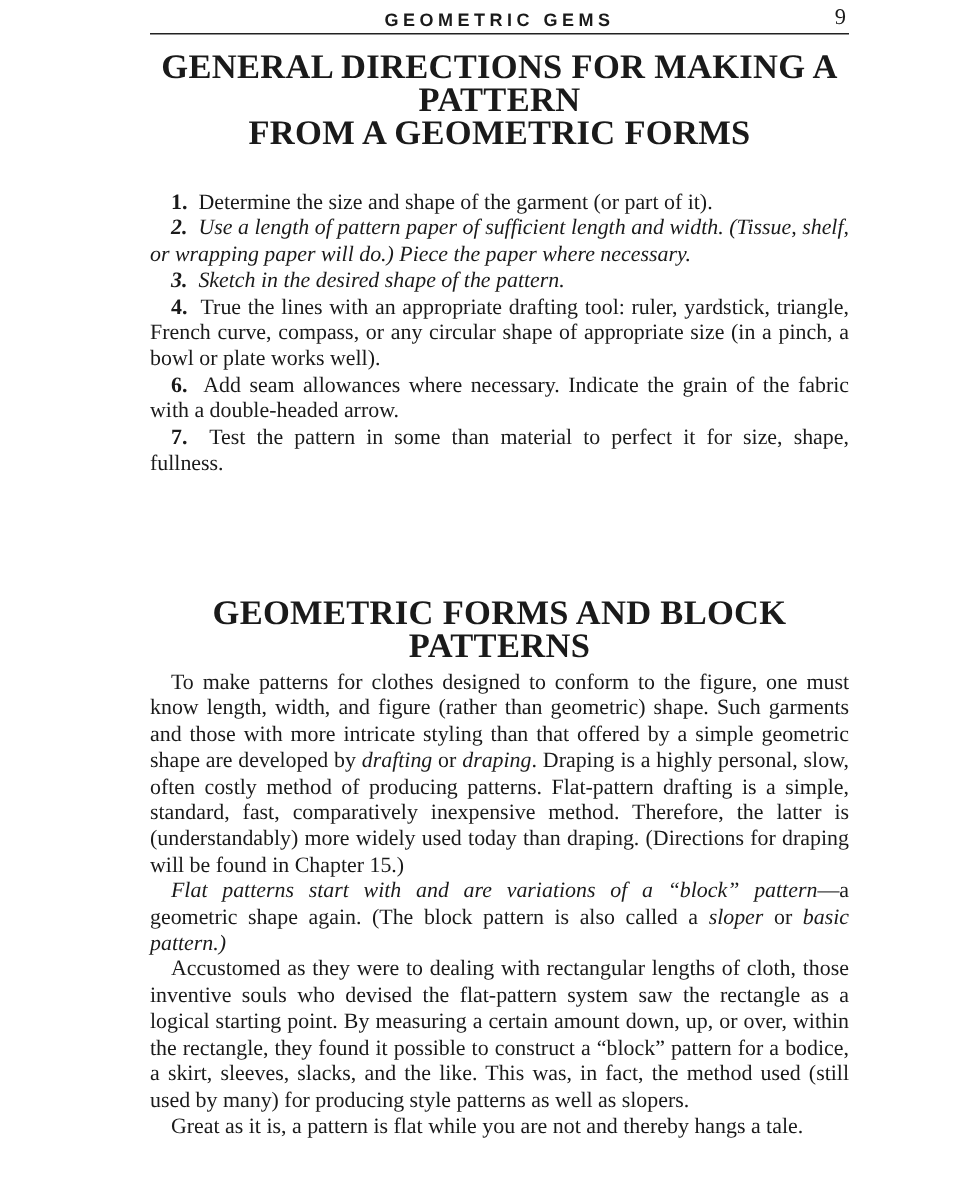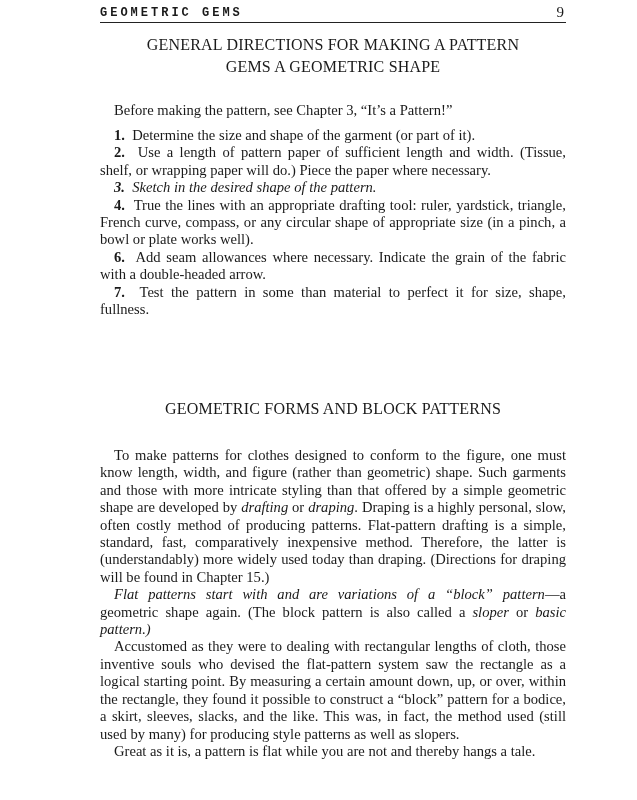--- a/index.html
+++ b/index.html
@@ -1,49 +1,46 @@
 <!DOCTYPE html>
 <html><head>
   <meta charset="utf-8">
   <style>
     html, body { margin: 0; padding: 0; background: #ffffff; }
     body { width: 637px; height: 800px; position: relative; overflow: hidden; color: #1a1a1a; font-family: "DejaVu Serif", "Liberation Serif", serif; }
     .page { position: absolute; left: 0; top: 0; width: 637px; height: 800px; }
     .running-head { position: absolute; left: 100px; top: 4px; width: 466px; height: 18px; border-bottom: 1.5px solid #222; }
-    .running-title { position: absolute; left: 0; right: 0; top: 2px; font-family: Liberation Mono, monospace; font-size: 12px; letter-spacing: 3px; font-weight: bold; }
+    .running-title { position: absolute; left: 0; right: 0; top: 2px; text-align: center; font-family: Liberation Sans, sans-serif; font-size: 12px; letter-spacing: 3px; font-weight: bold; }
     .page-number { position: absolute; right: 2px; top: 0px; font-family: "Liberation Serif", serif; font-size: 15px; }
-    .heading { position: absolute; left: 100px; width: 466px; text-align: center; font-family: "Liberation Serif", serif; font-weight: normal; font-size: 16px; line-height: 22px; letter-spacing: 0.2px; }
+    .heading { position: absolute; left: 100px; width: 466px; text-align: center; font-family: "Liberation Serif", serif; font-weight: bold; font-size: 23px; line-height: 22px; letter-spacing: 0.2px; }
     .body-text { position: absolute; left: 100px; width: 466px; font-family: "Liberation Serif", serif; font-size: 14.6px; line-height: 17.4px; text-align: justify; }
     .body-text p { margin: 0; text-indent: 14px; }
     .body-text p.item { margin: 0; }
     .num { font-weight: bold; }
     em { font-style: italic; }
   </style>
 </head>
 <body>
 
 <div class="page">
 
   <div class="running-head">
     <div class="running-title">GEOMETRIC GEMS</div>
     <div class="page-number">9</div>
   </div>
 
   <div class="heading" style="top:34px;">
     <div>GENERAL DIRECTIONS FOR MAKING A PATTERN</div>
-    <div>GEMS A GEOMETRIC SHAPE</div>
+    <div>FROM A GEOMETRIC FORMS</div>
   </div>
 
-  <div class="body-text" style="top:102px;">
-    <p>Before making the pattern, see Chapter 3, “It’s a Pattern!”</p>
-  </div>
 
   <div class="body-text" style="top:127px;">
     <p class="item" style="text-indent:14px;"><span class="num">1.</span>&nbsp; <span>Determine the size and shape of the garment (or part of it).</span></p>
-    <p class="item" style="text-indent:14px;"><span class="num">2.</span>&nbsp; <span>Use a length of pattern paper of sufficient length and width. (Tissue, shelf, or wrapping paper will do.) Piece the paper where necessary.</span></p>
+    <p class="item" style="text-indent:14px;font-style:italic;"><span class="num">2.</span>&nbsp; <span>Use a length of pattern paper of sufficient length and width. (Tissue, shelf, or wrapping paper will do.) Piece the paper where necessary.</span></p>
     <p class="item" style="text-indent:14px;font-style:italic;"><span class="num">3.</span>&nbsp; <span>Sketch in the desired shape of the pattern.</span></p>
     <p class="item" style="text-indent:14px;"><span class="num">4.</span>&nbsp; <span>True the lines with an appropriate drafting tool: ruler, yardstick, triangle, French curve, compass, or any circular shape of appropriate size (in a pinch, a bowl or plate works well).</span></p>
     <p class="item" style="text-indent:14px;"><span class="num">6.</span>&nbsp; <span>Add seam allowances where necessary. Indicate the grain of the fabric with a double-headed arrow.</span></p>
     <p class="item" style="text-indent:14px;"><span class="num">7.</span>&nbsp; <span>Test the pattern in some than material to perfect it for size, shape, fullness.</span></p>
   </div>
 
   <div class="heading" style="top:398px;">GEOMETRIC FORMS AND BLOCK PATTERNS</div>
 
   <div class="body-text" style="top:447px;">
     <p><span>To make patterns for clothes designed to conform to the figure, one must know length, width, and figure (rather than geometric) shape. Such garments and those with more intricate styling than that offered by a simple geometric shape are developed by </span><em>drafting</em><span> or </span><em>draping</em><span>. Draping is a highly personal, slow, often costly method of producing patterns. Flat-pattern drafting is a simple, standard, fast, comparatively inexpensive method. Therefore, the latter is (understandably) more widely used today than draping. (Directions for draping will be found in Chapter 15.)</span></p>

